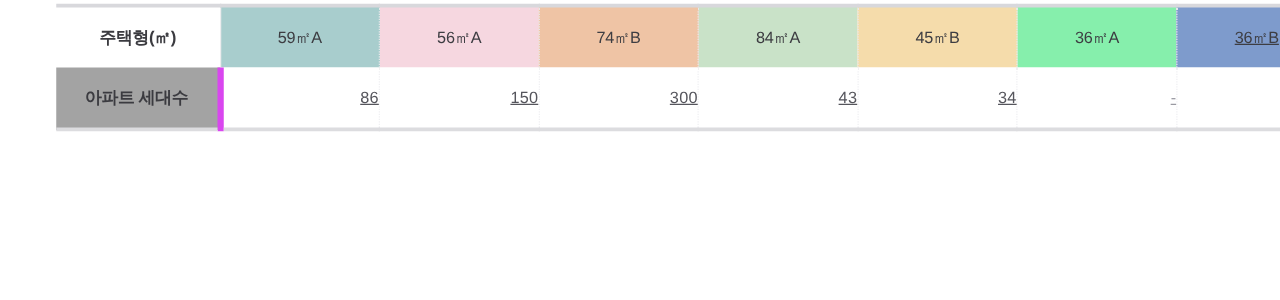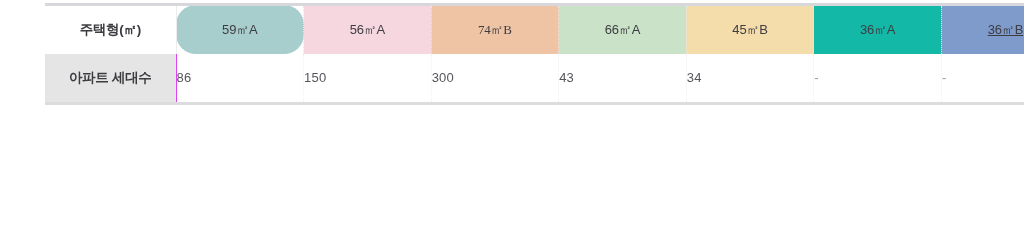--- a/index.html
+++ b/index.html
@@ -60,41 +60,42 @@
     padding: 0;
     border-right: 1px dotted #e7e7ea;
   }
   th.type-head:last-child { border-right: none; text-decoration: underline; }
 
   
   tr.data-row { height: 50px; }
   tr.data-row + tr.data-row td { border-top: 1px dotted #ebebee; }
 
   td.row-label {
-    background: #e5e5e5;
+    background: #a3a3a3;
     color: #3b3b40;
     font-size: 13.5px;
     font-weight: bold;
     text-align: center;
     vertical-align: middle;
     letter-spacing: -0.3px;
-    border-right: 1px solid #d946ef;
+    border-right: 5px solid #d946ef;
     padding: 0;
   }
 
   td.data-cell {
     background: #ffffff;
     color: #55555c;
     font-size: 13px;
     font-weight: normal;
-    text-align: left;
+    text-align: right;
     vertical-align: middle;
     letter-spacing: 0.2px;
     padding: 0;
     border-right: 1px dotted #f0f0f2;
+    text-decoration: underline;
   }
   td.data-cell:last-child { border-right: none; }
 
   td.data-cell.dash {
     color: #9a9aa2;
     letter-spacing: 0;
   }
 </style>
 </head>
 <body>
@@ -107,26 +108,26 @@
         <col class="data-col">
         <col class="data-col">
       <col class="data-col">
         <col class="data-col">
         <col class="data-col">
       <col class="data-col">
     </colgroup>
     <thead>
       <tr class="header-row">
         <th class="row-label-head">주택형(㎡)</th>
-        <th class="type-head" style="background-color: rgb(168, 205, 205); border-radius: 20px;">59㎡A</th>
+        <th class="type-head" style="background-color: rgb(168, 205, 205);">59㎡A</th>
         <th class="type-head" style="background-color: rgb(246, 215, 224);">56㎡A</th>
-        <th class="type-head" style="background-color: rgb(239, 196, 165); font-family: Liberation Serif, serif;">74㎡B</th>
-        <th class="type-head" style="background-color: rgb(201, 226, 200);">66㎡A</th>
+        <th class="type-head" style="background-color: rgb(239, 196, 165);">74㎡B</th>
+        <th class="type-head" style="background-color: rgb(201, 226, 200);">84㎡A</th>
         <th class="type-head" style="background-color: rgb(245, 220, 171);">45㎡B</th>
-        <th class="type-head" style="background-color: #14b8a6;">36㎡A</th>
+        <th class="type-head" style="background-color: #86efac;">36㎡A</th>
         <th class="type-head" style="background-color: rgb(126, 155, 204);">36㎡B</th>
       </tr>
     </thead>
     <tbody>
       <tr class="data-row">
         <td class="row-label">아파트 세대수</td>
         <td class="data-cell">86</td>
         <td class="data-cell">150</td>
         <td class="data-cell">300</td>
         <td class="data-cell">43</td>

